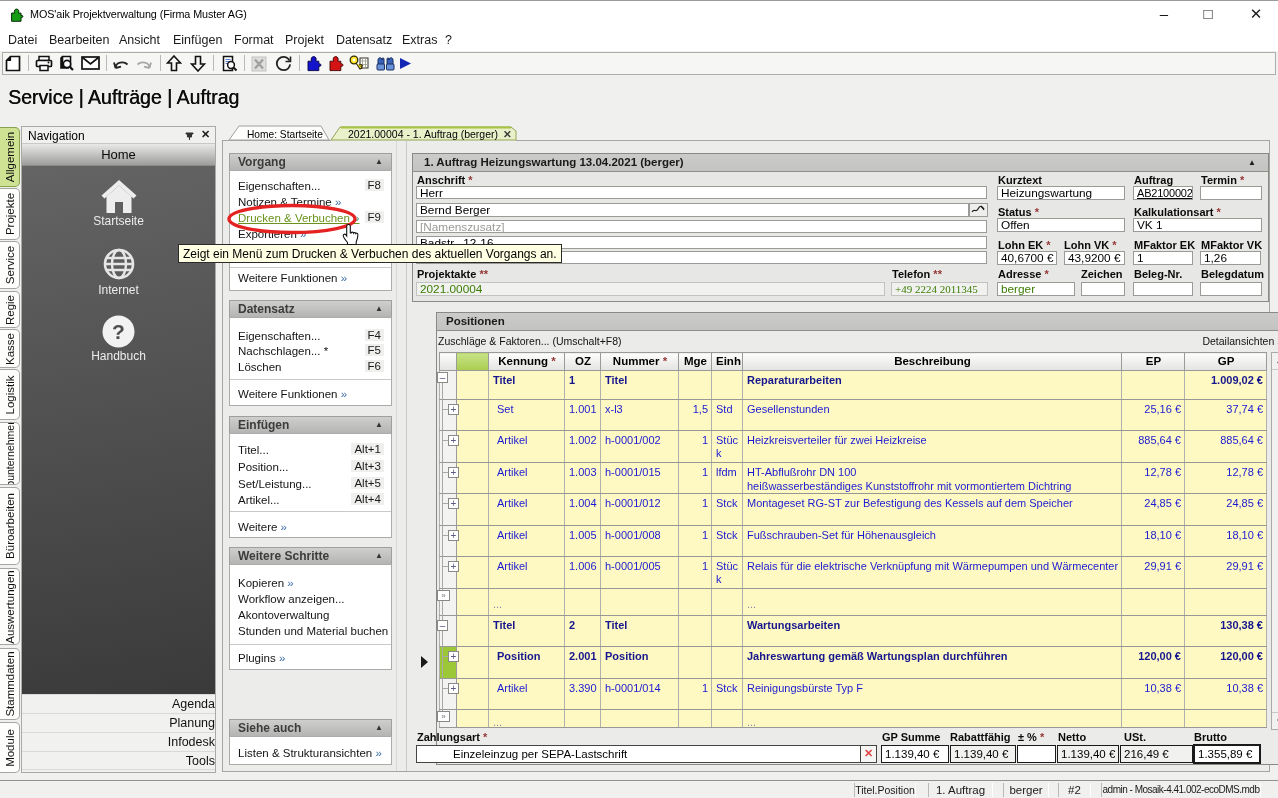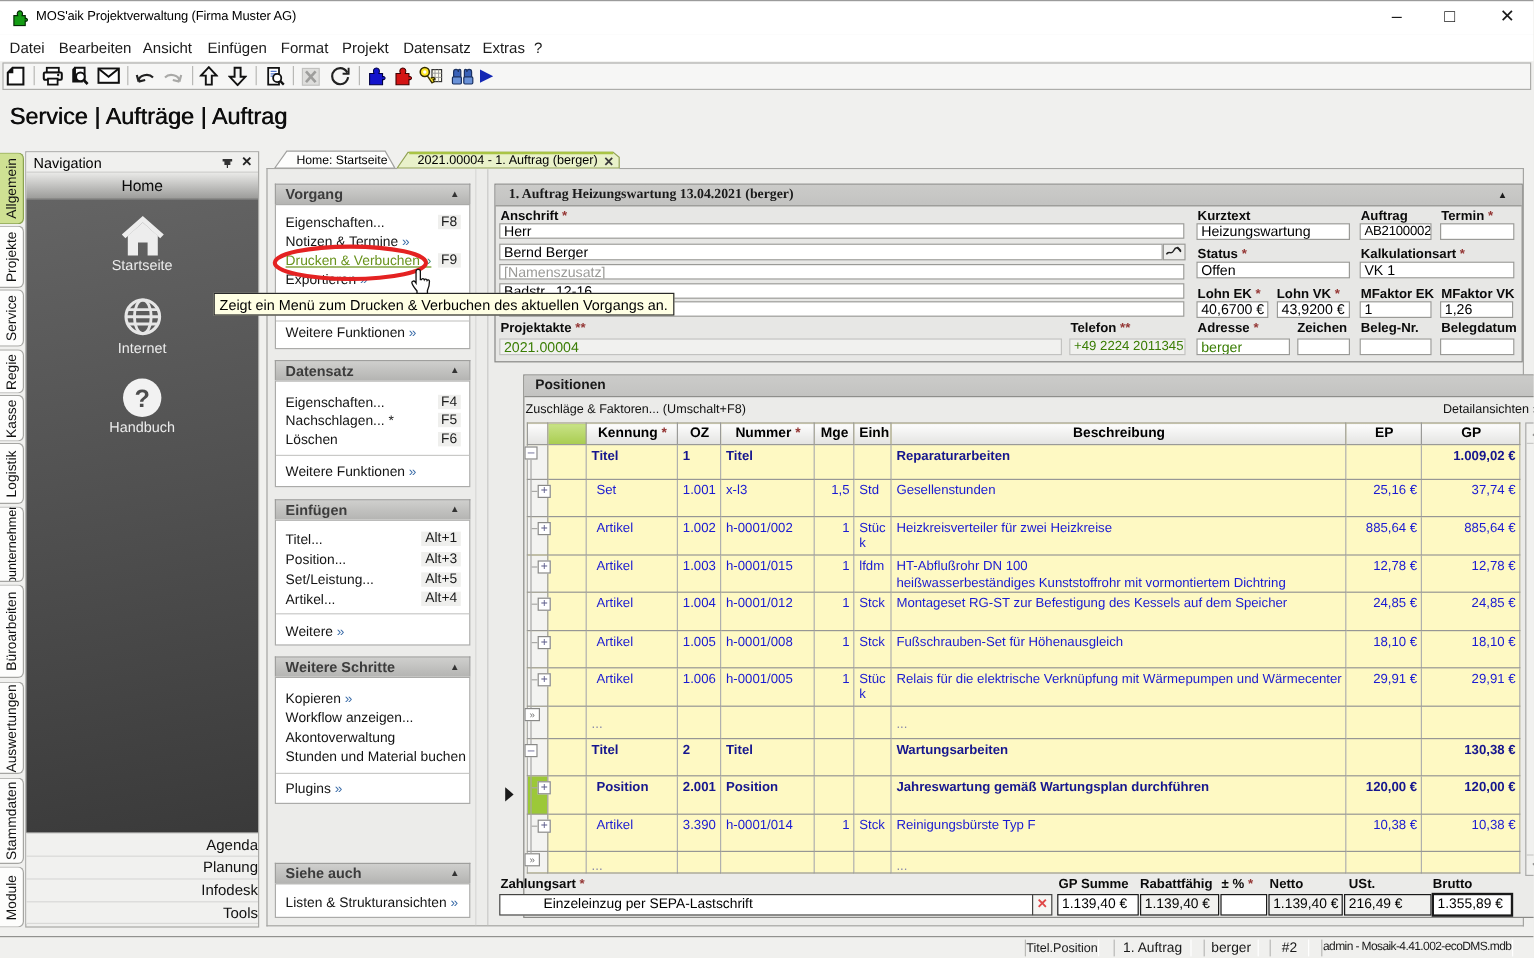--- a/index.html
+++ b/index.html
@@ -272,29 +272,29 @@
   <div class="mitem" style="top:60px;">Stunden und Material buchen</div>
   <div class="msep" style="top:79px;"></div>
   <div class="mitem" style="top:87px;">Plugins <span class="chev">»</span></div>
 </div>
 <div class="abs sect secthdr" style="top:719px;">Siehe auch<span class="up">▲</span></div>
 <div class="abs sect sectbody" style="top:736px;height:29px;">
   <div class="mitem" style="top:10px;">Listen &amp; Strukturansichten <span class="chev">»</span></div>
 </div>
 
 <div class="abs" id="formpanel">
-  <div class="panelhdr" style="height:18px;padding:2px 0 0 11px;position:relative;font-family:Liberation Serif, serif;">1. Auftrag Heizungswartung 13.04.2021 (berger)<span style="position:absolute;right:12px;top:4px;font-size:8px;font-weight:400;">▲</span></div>
+  <div class="panelhdr" style="height:18px;padding:2px 0 0 11px;position:relative;">1. Auftrag Heizungswartung 13.04.2021 (berger)<span style="position:absolute;right:12px;top:4px;font-size:8px;font-weight:400;">▲</span></div>
 </div>
 <div class="flabel" style="left:417px;top:174px;">Anschrift <span class="ast">*</span></div>
 <div class="flabel" style="left:998px;top:174px;">Kurztext</div>
 <div class="flabel" style="left:1134px;top:174px;">Auftrag</div>
 <div class="flabel" style="left:1201px;top:174px;">Termin <span class="ast">*</span></div>
 <div class="finput" style="left:416px;top:186px;width:571px;height:13px;">Herr</div>
 <div class="finput" style="left:997px;top:186px;width:128px;height:14px;">Heizungswartung</div>
-<div class="finput" style="left:1133px;top:186px;width:60px;height:14px;font-size:11px;letter-spacing:-0.2px;">AB2100002</div>
+<div class="finput" style="left:1133px;top:186px;width:60px;height:14px;font-size:11px;letter-spacing:-0.2px;text-decoration:underline;">AB2100002</div>
 <div class="finput" style="left:1200px;top:186px;width:62px;height:14px;"></div>
 <div class="finput" style="left:416px;top:203px;width:553px;height:14px;">Bernd Berger</div>
 <div class="finput" style="left:969px;top:203px;width:19px;height:14px;background:#eeeeec;text-align:center;padding:0;"><svg width="15" height="11" viewBox="0 0 15 11">
       <path d="M1 8 C3 4,5 9,7 5 S11 2,13 6" fill="none" stroke="#222" stroke-width="1.2"></path>
       <path d="M10 2 L13 5" stroke="#222" stroke-width="1.5"></path>
     </svg></div>
 <div class="flabel" style="left:998px;top:206px;">Status <span class="ast">*</span></div>
 <div class="flabel" style="left:1134px;top:206px;">Kalkulationsart <span class="ast">*</span></div>
 <div class="finput" style="left:416px;top:220px;width:571px;height:13px;color:#9a9a97;">[Namenszusatz]</div>
 <div class="finput" style="left:997px;top:218px;width:128px;height:14px;">Offen</div>
@@ -309,21 +309,21 @@
 <div class="finput" style="left:1064px;top:251px;width:61px;height:14px;">43,9200 €</div>
 <div class="finput" style="left:1133px;top:251px;width:60px;height:14px;">1</div>
 <div class="finput" style="left:1200px;top:251px;width:61px;height:14px;">1,26</div>
 <div class="flabel" style="left:417px;top:268px;">Projektakte <span class="ast">**</span></div>
 <div class="flabel" style="left:892px;top:268px;">Telefon <span class="ast">**</span></div>
 <div class="flabel" style="left:998px;top:268px;">Adresse <span class="ast">*</span></div>
 <div class="flabel" style="left:1081px;top:268px;">Zeichen</div>
 <div class="flabel" style="left:1134px;top:268px;">Beleg-Nr.</div>
 <div class="flabel" style="left:1201px;top:268px;">Belegdatum</div>
 <div class="finput fro greentx" style="left:416px;top:282px;width:469px;height:14px;">2021.00004</div>
-<div class="finput fro greentx" style="left:891px;top:282px;width:97px;height:14px;font-size:11px;">+49 2224 2011345</div>
+<div class="finput fro greentx" style="left:891px;top:282px;width:97px;height:14px;font-size:11px;font-family:Liberation Serif, serif;">+49 2224 2011345</div>
 <div class="finput greentx" style="left:997px;top:282px;width:78px;height:14px;">berger</div>
 <div class="finput" style="left:1081px;top:282px;width:44px;height:14px;"></div>
 <div class="finput" style="left:1133px;top:282px;width:60px;height:14px;"></div>
 <div class="finput" style="left:1200px;top:282px;width:62px;height:14px;"></div>
 
 <div class="abs" id="pospanel">
   <div class="panelhdr" style="height:18px;padding:2px 0 0 9px;">Positionen</div>
   <div style="position:absolute;left:1px;top:22px;font-size:10.5px;color:#111;">Zuschläge &amp; Faktoren... (Umschalt+F8)</div>
   <div style="position:absolute;right:9px;top:22px;font-size:10.5px;color:#111;">Detailansichten »</div>
   <table id="ptable">

